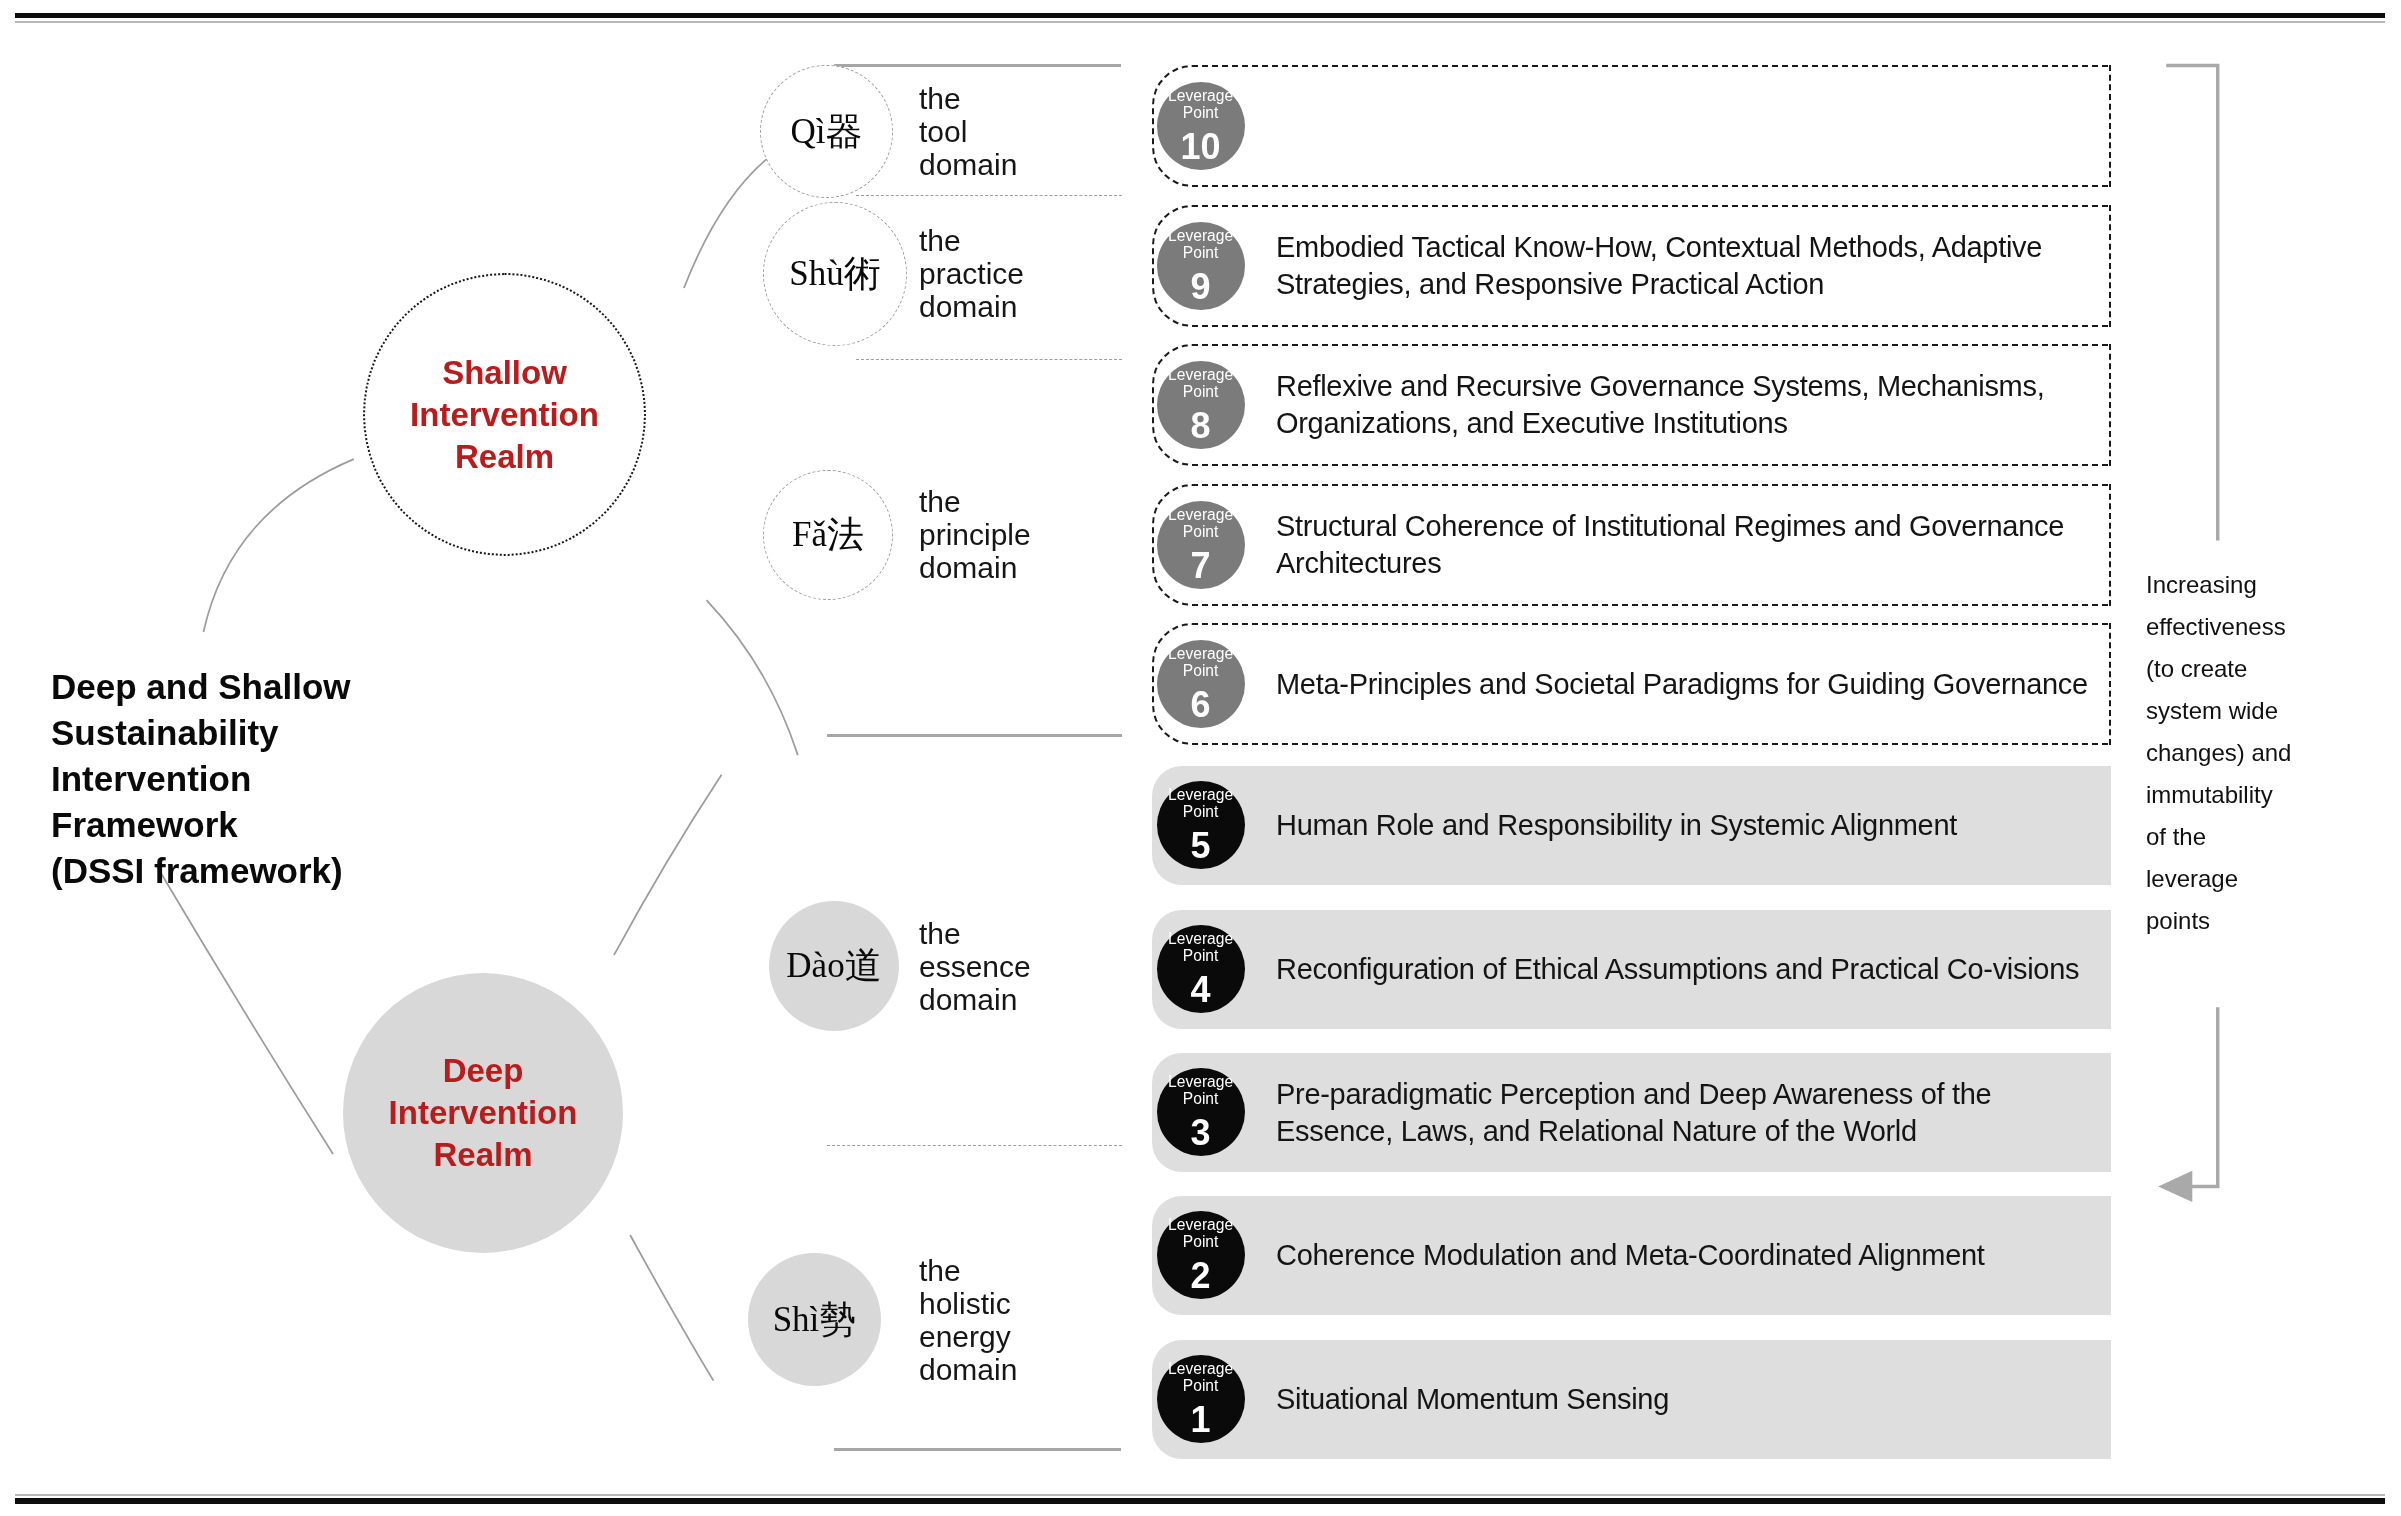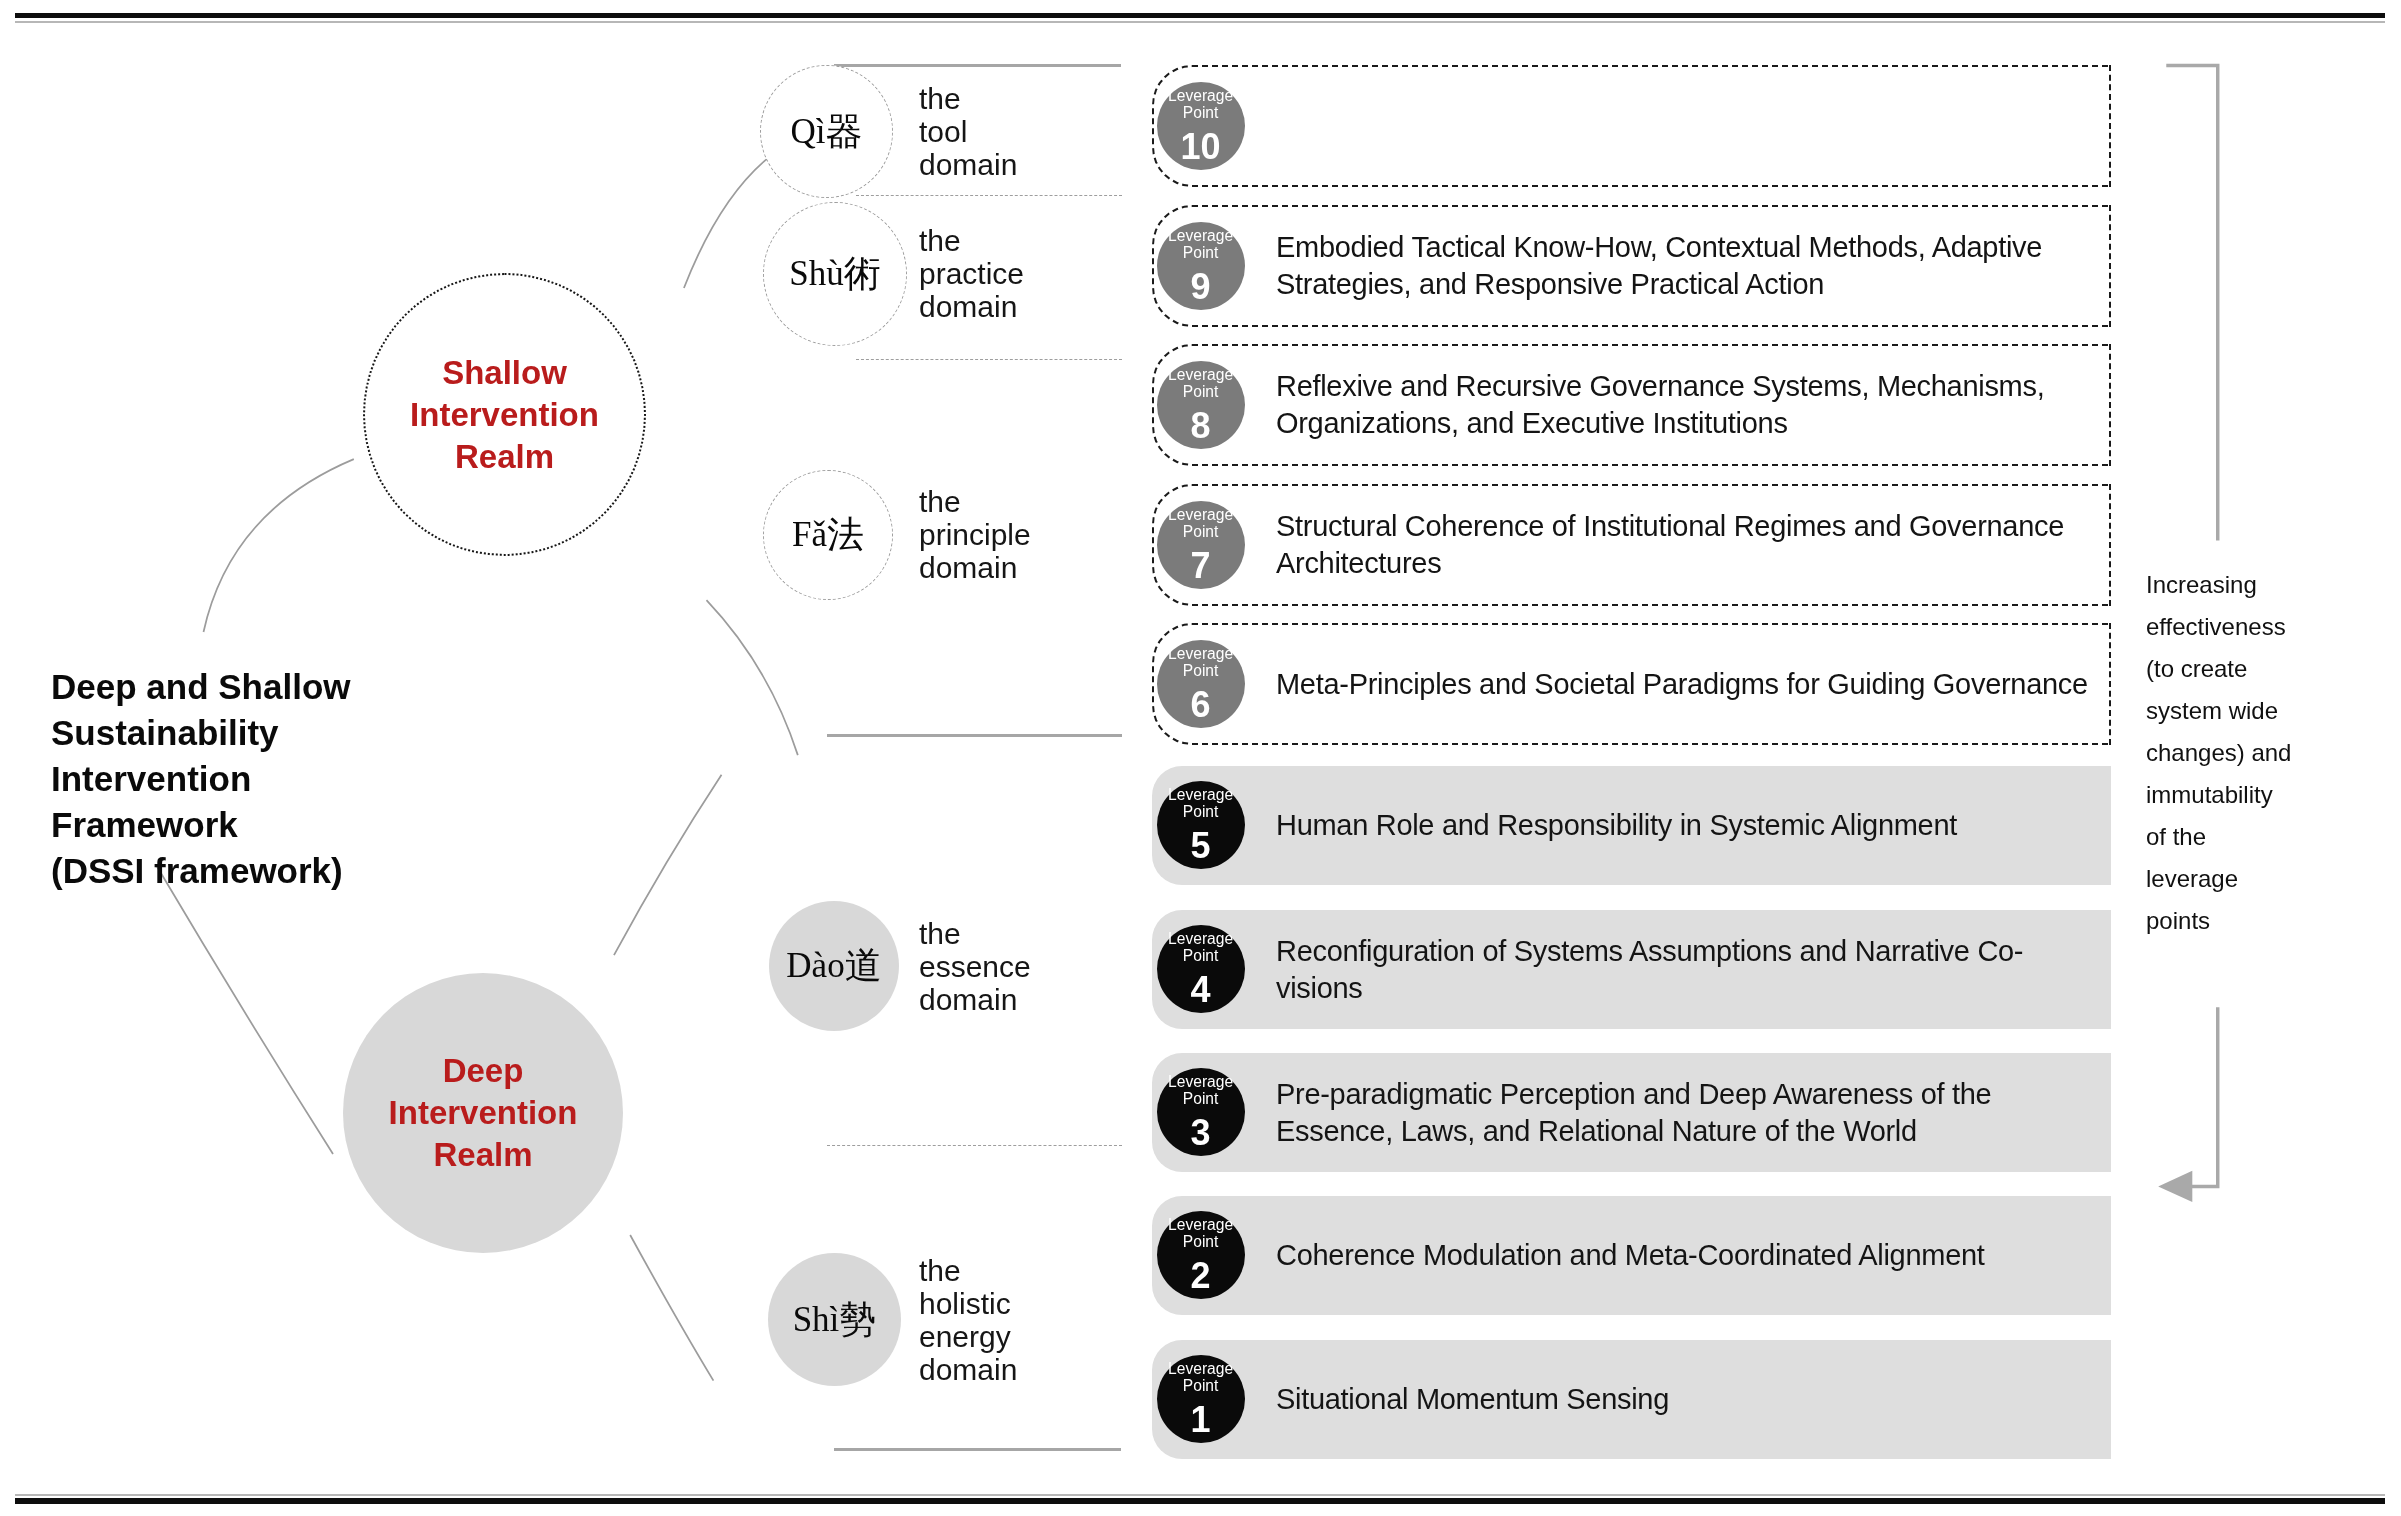--- a/index.html
+++ b/index.html
@@ -27,21 +27,21 @@
   .dcirc{position:absolute;border-radius:50%;display:flex;flex-direction:row;align-items:center;
          justify-content:center;text-align:center;background:#ffffff;}
   .dcirc.dashed{border:1.7px dashed #9e9e9e;}
   .dcirc.gray{background:#d8d8d8;border:none;}
   .dcirc .pinyin{font-family:"Liberation Serif", serif;font-size:35px;line-height:38px;color:#0a0a0a;}
   .dcirc .hanzi{font-family:"Liberation Serif", serif;font-size:37px;line-height:44px;color:#0a0a0a;}
   .dcirc-qi{left:760px;top:65px;width:131px;height:131px;}
   .dcirc-shu{left:763px;top:202px;width:142px;height:142px;}
   .dcirc-fa{left:763px;top:470px;width:128px;height:128px;}
   .dcirc-dao{left:769px;top:901px;width:130px;height:130px;}
-  .dcirc-shi{left:768px;top:1253px;width:133px;height:133px;}
+  .dcirc-shi{left:748px;top:1253px;width:133px;height:133px;}
 
   
   .dlabel{position:absolute;left:919px;width:191px;font-size:30px;line-height:33px;color:#161616;}
   .dlabel-qi{top:82px;}
   .dlabel-shu{top:224px;}
   .dlabel-fa{top:485px;}
   .dlabel-dao{top:917px;}
   .dlabel-shi{top:1254px;}
 
   
@@ -237,21 +237,21 @@
   </div>
 
   <div class="lp deep lp-4">
     <div class="box"></div>
     <div class="badge">
       <span class="blabel pre">Leverage
 Point</span>
       <span class="bnum">4</span>
     </div>
     <div class="desc">
-        <span>Reconfiguration of Systems Assumptions and Narrative Co-visions</span>
+        <span>Reconfiguration of Ethical Assumptions and Practical Co-visions</span>
       </div>
   </div>
 
   <div class="lp deep lp-3">
     <div class="box"></div>
     <div class="badge">
       <span class="blabel pre">Leverage
 Point</span>
       <span class="bnum">3</span>
     </div>

